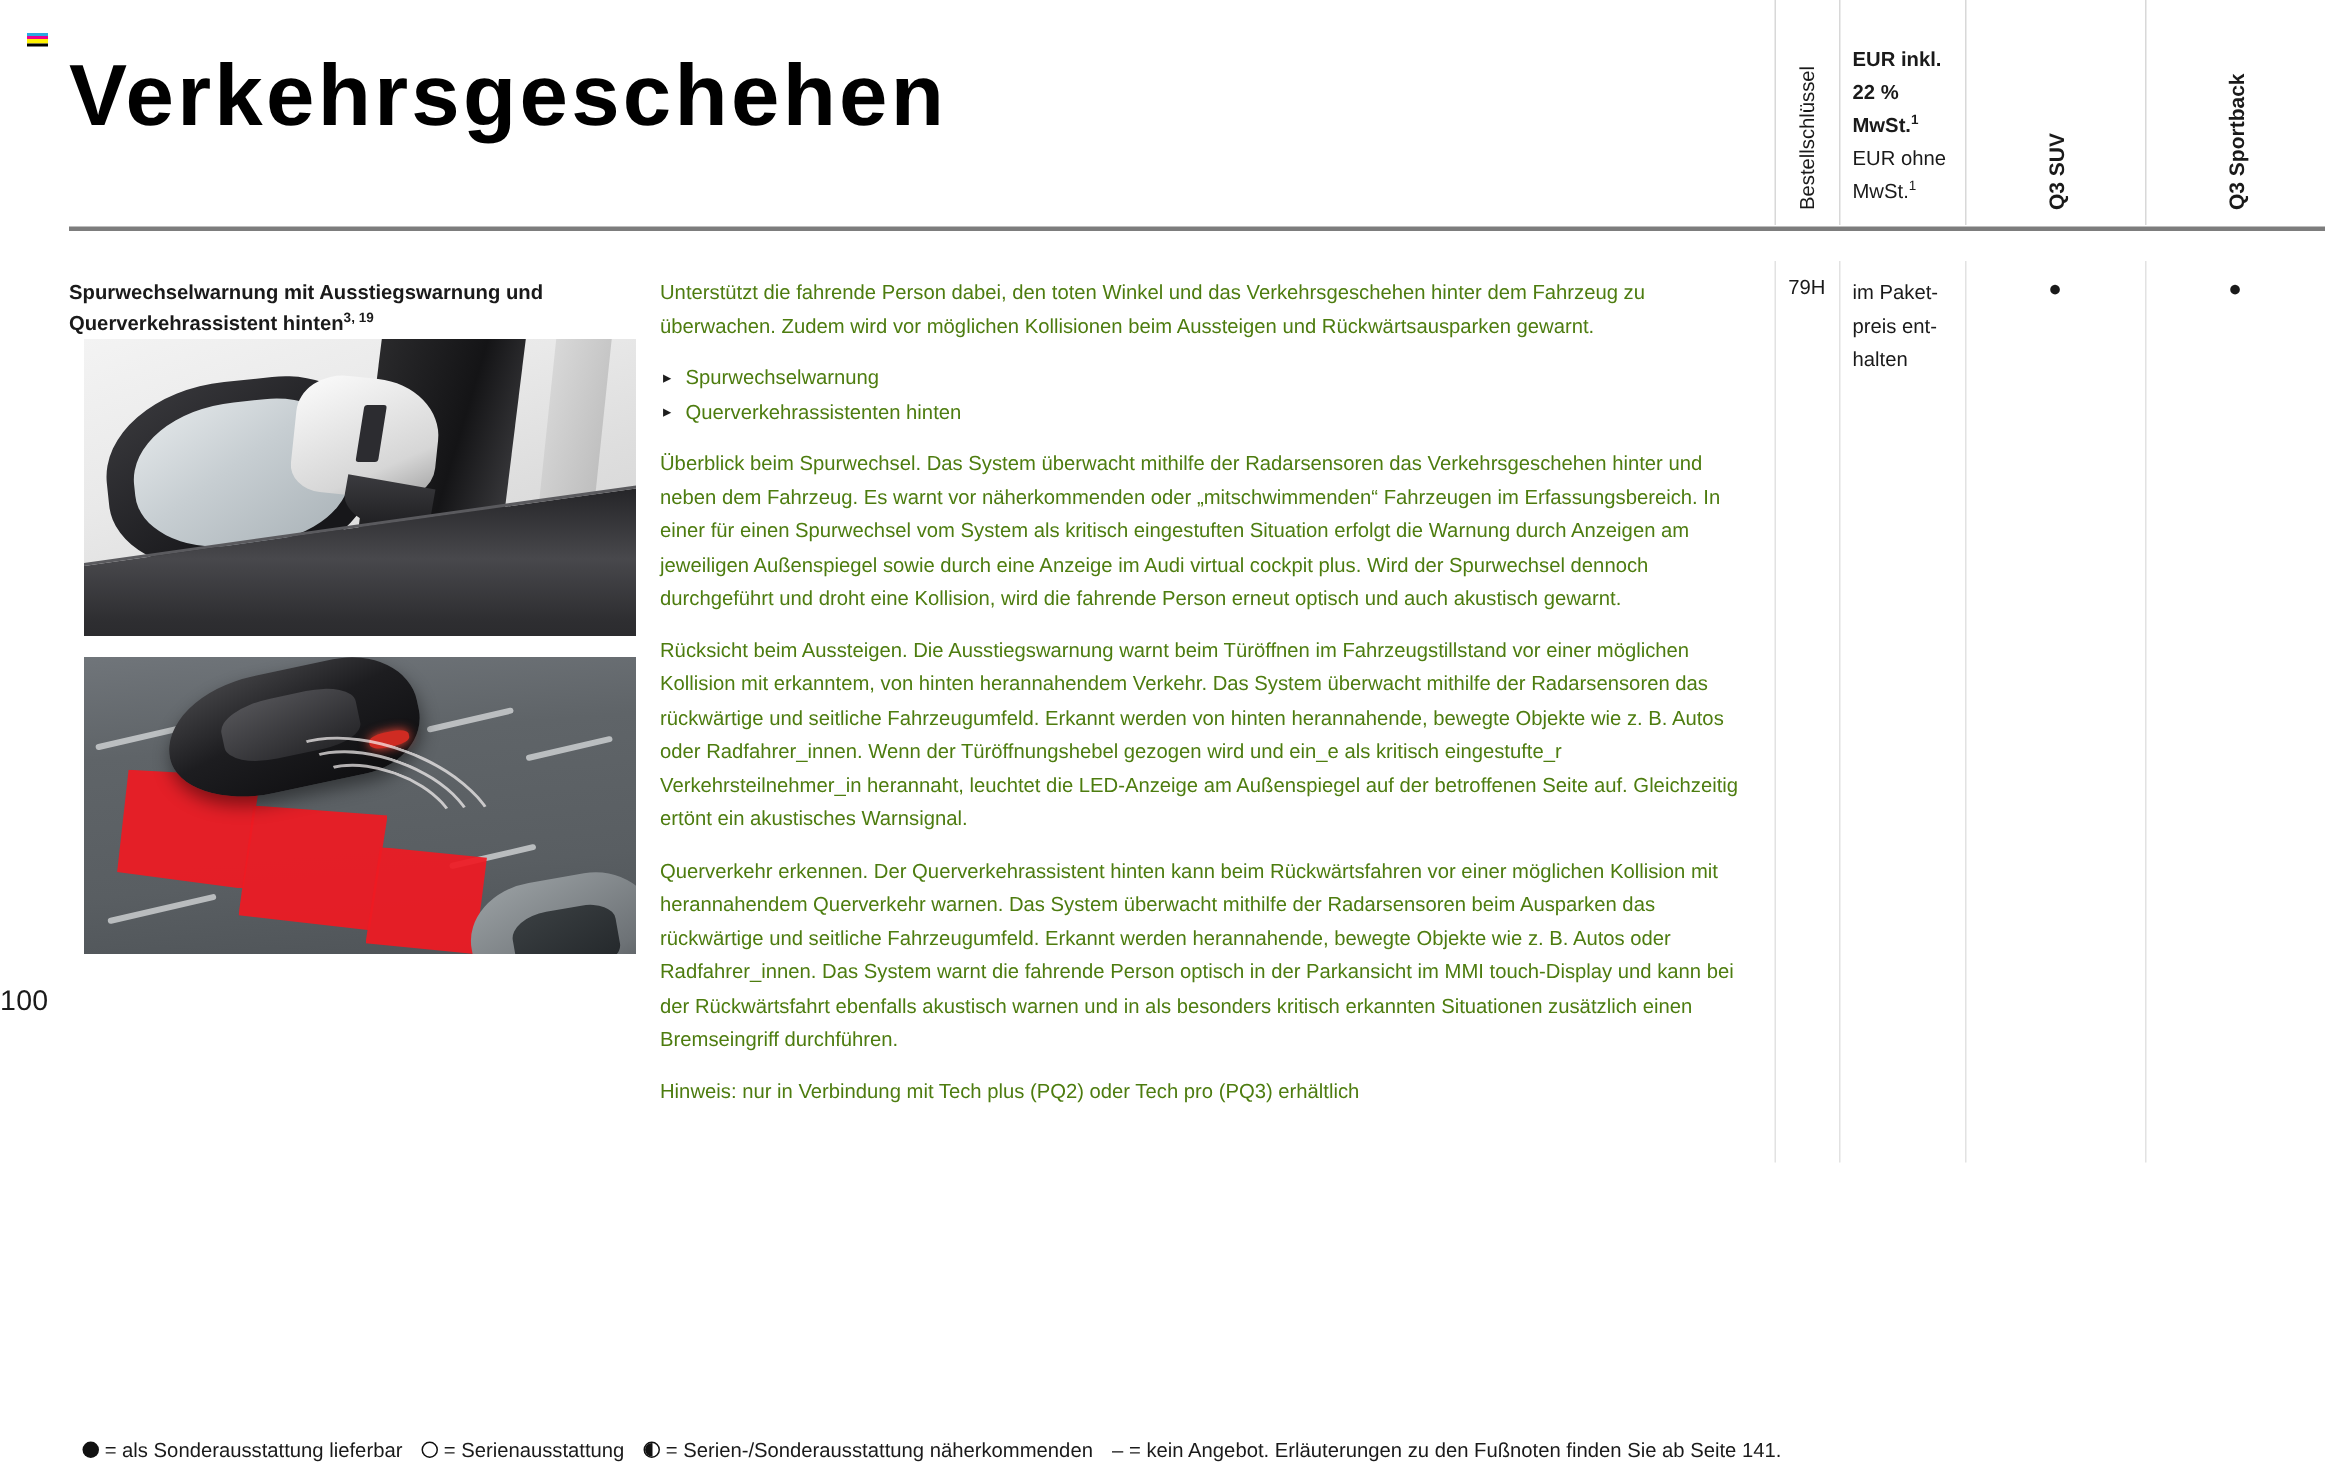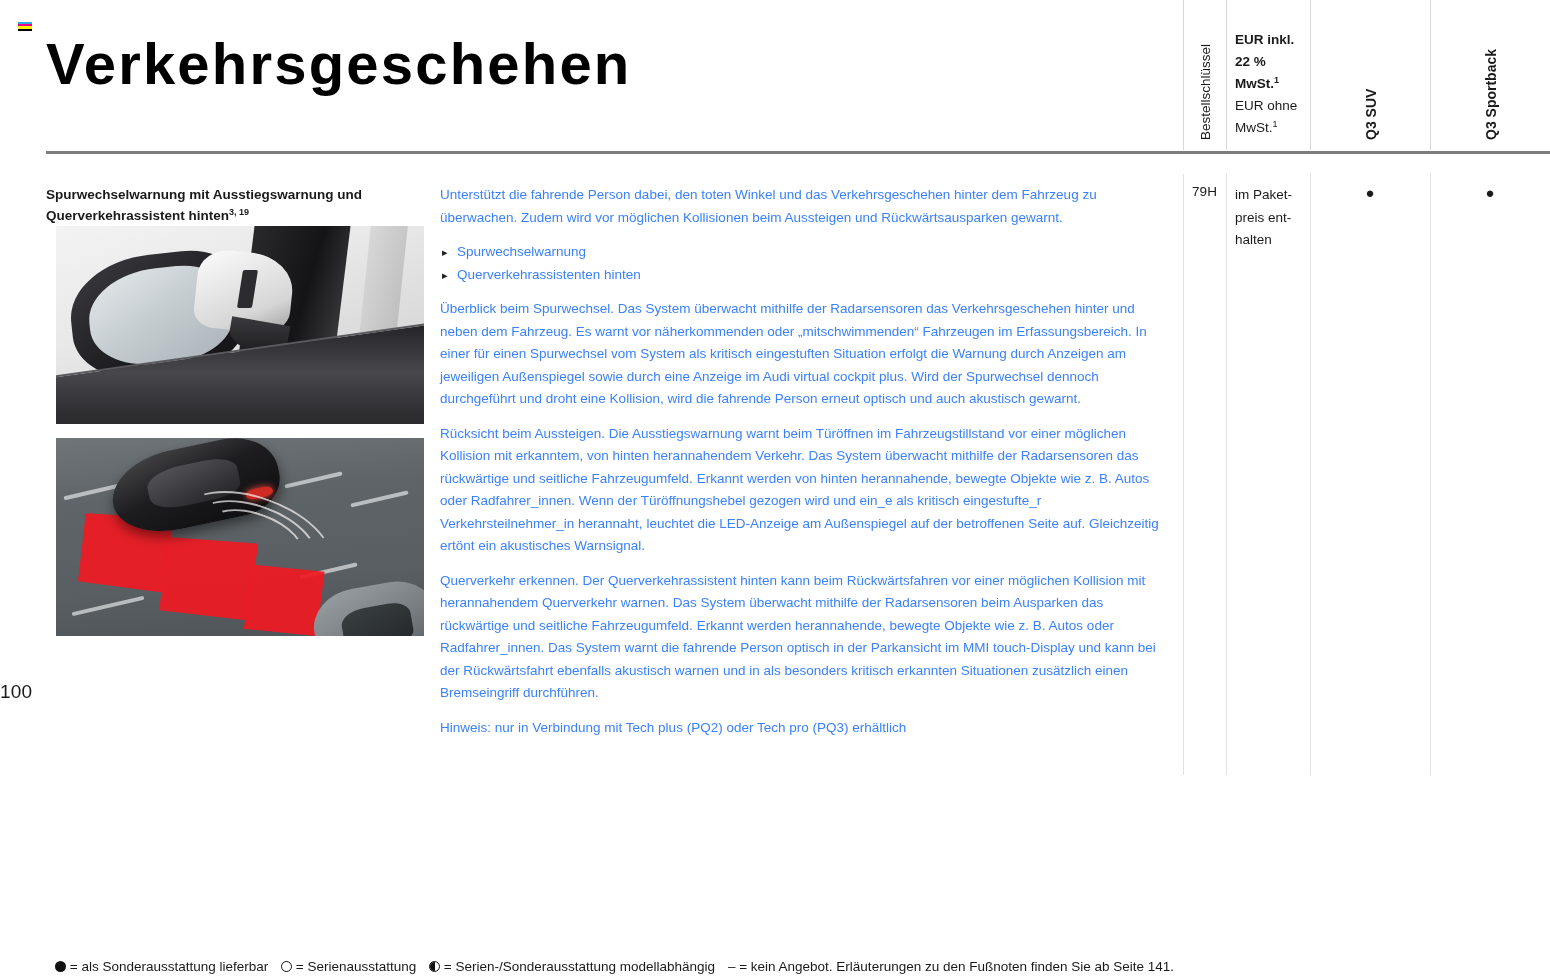--- a/index.html
+++ b/index.html
@@ -24,21 +24,20 @@
   }
   .cmyk-mark i { display:block; height: 2.2px; width: 100%; }
 
   
   .page-number {
     position: absolute;
     left: 0px; top: 657px;
     font-size: 19px;
     letter-spacing: .2px;
     color: #1a1a1a;
-    margin-top: 24px;
   }
 
   
   .page-title {
     position: absolute;
     left: 46px; top: -7px;
     font-size: 58px;
     font-weight: bold;
     letter-spacing: 2.2px;
     color: #000;
@@ -277,21 +276,21 @@
     border-color: rgba(250,245,245,.7) transparent transparent transparent;
   }
 
   
   .copy {
     position: absolute;
     left: 394px; top: 10px;
     width: 735px;
     font-size: 13.5px;
     line-height: 22.5px;
-    color: #3b82f6;
+    color: #4d7c0f;
   }
   .copy p { margin: 0 0 12px 0; }
   .copy p.tight { margin-bottom: 2px; }
   .copy ul { margin: 0 0 12px 0; padding: 0; list-style: none; }
   .copy li {
     position: relative;
     padding-left: 17px;
     line-height: 22.5px;
   }
   .copy li:before {
@@ -459,16 +458,16 @@
   <div class="cell-dot d-suv">●</div>
   <div class="cell-dot d-sport">●</div>
 </div>
 
 <div class="legend">
   <span class="fullc"></span>
   <span>= als Sonderausstattung lieferbar</span><span class="gap"></span>
   <span class="openc"></span>
   <span>= Serienausstattung</span><span class="gap"></span>
   <span class="half"></span>
-  <span>= Serien-/Sonderausstattung modellabhängig</span><span class="gap"></span>
+  <span>= Serien-/Sonderausstattung näherkommenden</span><span class="gap"></span>
   <span>–</span>
   <span>= kein Angebot. Erläuterungen zu den Fußnoten finden Sie ab Seite 141.</span>
 </div>
 
 </body></html>

